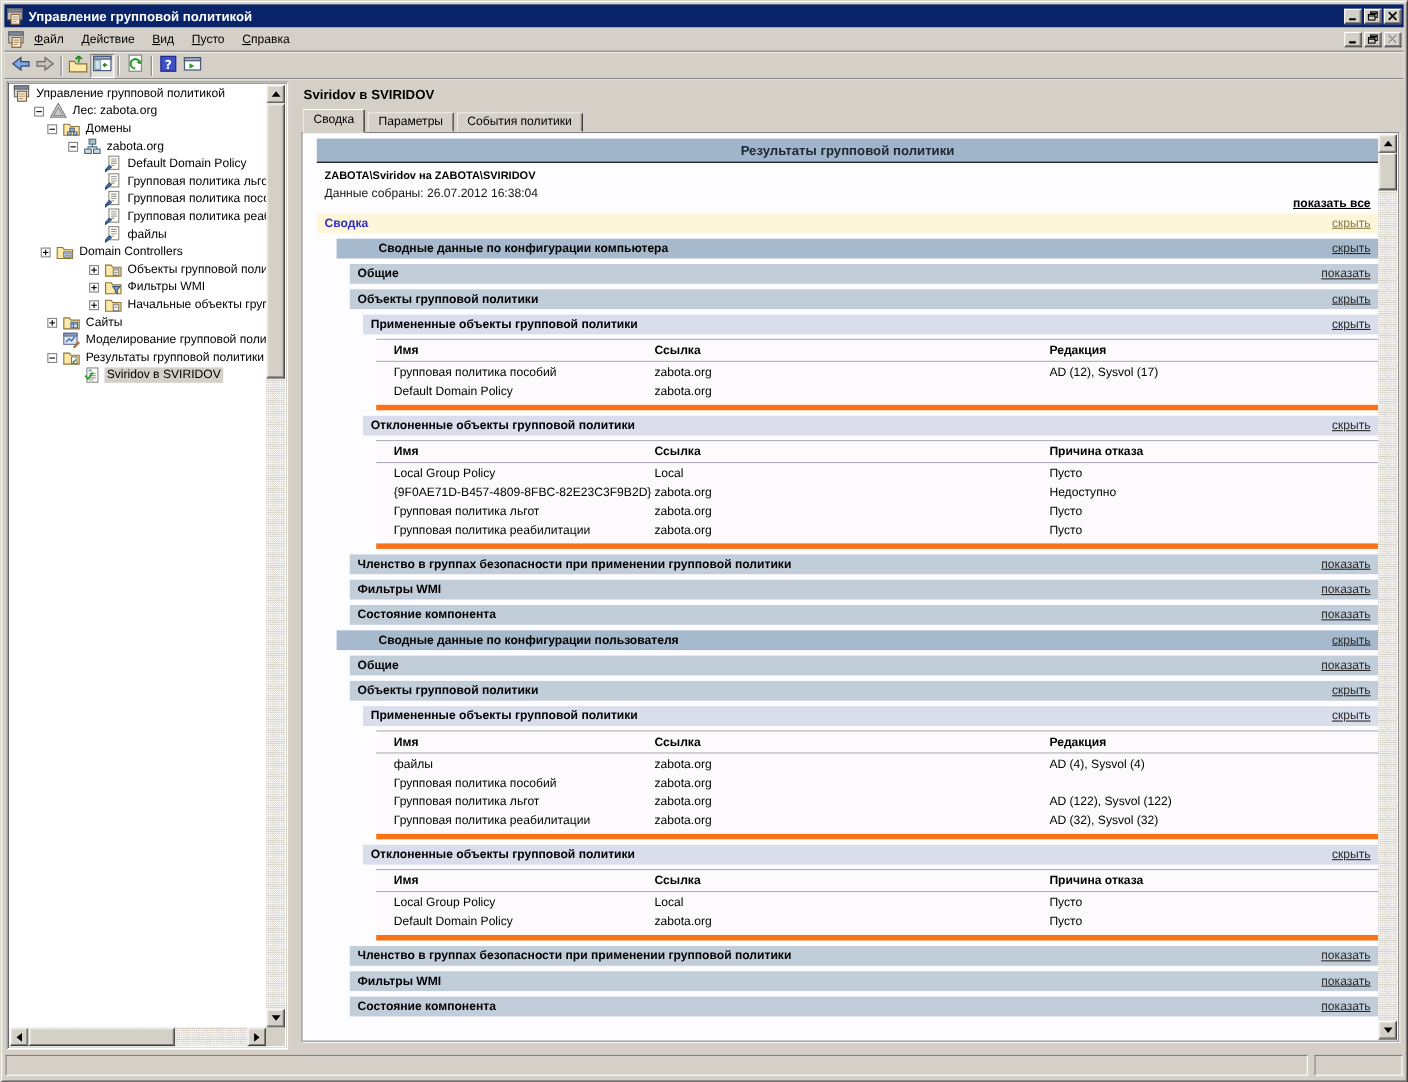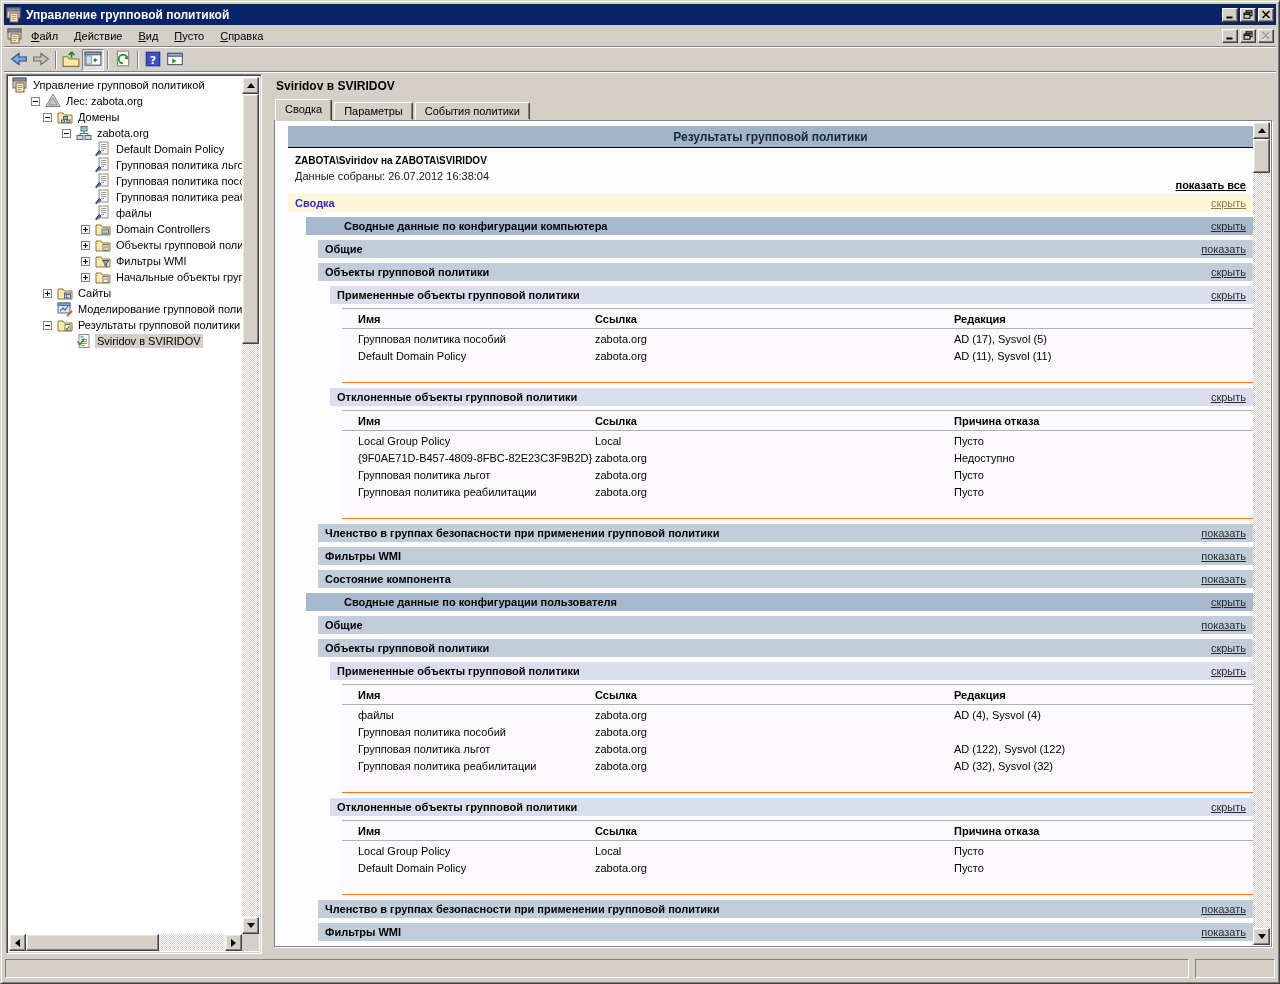--- a/index.html
+++ b/index.html
@@ -99,21 +99,21 @@
   .strip-label { font-weight:bold; color:#2d2dc4; padding-left:7px; }
   .strip-link { position:absolute; right:7px; top:0; color:#8a7b4a; text-decoration:underline; cursor:pointer; }
 
   .row.band { height:18px; line-height:18px; margin-top:5px; position:relative; font-weight:bold; color:#000; }
   .band .band-label { padding-left:7px; }
   .band .lnk { position:absolute; right:7px; top:0; font-weight:normal; color:#2b2b2b; text-decoration:underline; cursor:pointer; }
   .band.lvl1 { margin-left:18px; background:var(--c-band1,#a7bacd);padding-left:31px; }
   .band.lvl2 { margin-left:30px; background:var(--c-band2,#c2cdda); }
   .band.lvl3 { margin-left:42px; background:var(--c-band3,#d9ddec); }
 
-  .rtable { margin:4px 0 0 54px; background:#fdfafd; border-top:1px solid #b0aeb8; border-bottom:1px solid #f97316; padding-bottom:17px; }
+  .rtable { margin:4px 0 0 54px; background:#fdfafd; border-top:1px solid #b0aeb8; border-bottom:5px solid #f97316; padding-bottom:3px; }
   .trow { display:grid; grid-template-columns:253px 359px 1fr; height:17px; line-height:17px; }
   .trow.hdr { height:20px; line-height:20px; font-weight:bold; border-bottom:1px solid #b0aeb8; margin-bottom:2px; }
   .tcell:first-child { padding-left:16px; }
 
   
   .rv-scroll { position:absolute; right:1px; top:1px; width:17px; bottom:1px; }
   .rv-scroll .sb-track { inset:0; }
 
   
   .statusbar { position:absolute; left:3px; right:3px; bottom:4px; height:21px; background:#d4d0c8; display:flex; align-items:center; }
@@ -339,21 +339,21 @@
             <span class="exp"></span>
             <span class="tree-ico">
               <svg viewBox="0 0 16 16">
                 <rect x="4" y="1" width="9" height="12" fill="#fffdf2" stroke="#8a8a8a"></rect>
                 <path d="M6 3.5h5M6 5.5h5M6 7.5h5M6 9.5h3" stroke="#9a9a9a" fill="none"></path>
                 <path d="M1 15 L6.2 11 L4.4 9.4 L1 13.2 Z" fill="#4a78b8" stroke="#2a4a78"></path>
               </svg>
             </span>
             <span class="tree-label">файлы</span>
           </div>
-          <div class="tree-row" style="margin-left: 72px;">
+          <div class="tree-row" style="margin-left: 28px;">
             <span class="exp">
               <span class="expbox plus"></span>
             </span>
             <span class="tree-ico">
               <svg viewBox="0 0 16 16">
                 <path d="M1 4 h5 l1.5 2 H15 v8 H1 z" fill="#ffe9a8" stroke="#8a7434"></path>
                 <rect x="7" y="8" width="6.5" height="4.8" fill="#dfe6ea" stroke="#55708a"></rect>
                 <path d="M8 9.6h4.5M8 11.2h4.5" stroke="#8aa0b0" fill="none"></path>
               </svg>
             </span>
@@ -502,26 +502,25 @@
                 <div class="row band lvl3"><span class="band-label">Примененные объекты групповой политики</span><a class="lnk">скрыть</a></div>
                 <div class="rtable">
                   <div class="trow hdr">
                     <span class="tcell">Имя</span>
                     <span class="tcell">Ссылка</span>
                     <span class="tcell">Редакция</span>
                   </div>
                   <div class="trow">
                     <span class="tcell">Групповая политика пособий</span>
                     <span class="tcell">zabota.org</span>
-                    <span class="tcell">AD (17), Sysvol (5)</span>
+                    <span class="tcell">AD (12), Sysvol (17)</span>
                   </div>
                   <div class="trow">
                     <span class="tcell">Default Domain Policy</span>
                     <span class="tcell">zabota.org</span>
-                    <span class="tcell">AD (11), Sysvol (11)</span>
                   </div>
                 </div>
                 <div class="row band lvl3"><span class="band-label">Отклоненные объекты групповой политики</span><a class="lnk">скрыть</a></div>
                 <div class="rtable">
                   <div class="trow hdr">
                     <span class="tcell">Имя</span>
                     <span class="tcell">Ссылка</span>
                     <span class="tcell">Причина отказа</span>
                   </div>
                   <div class="trow">

